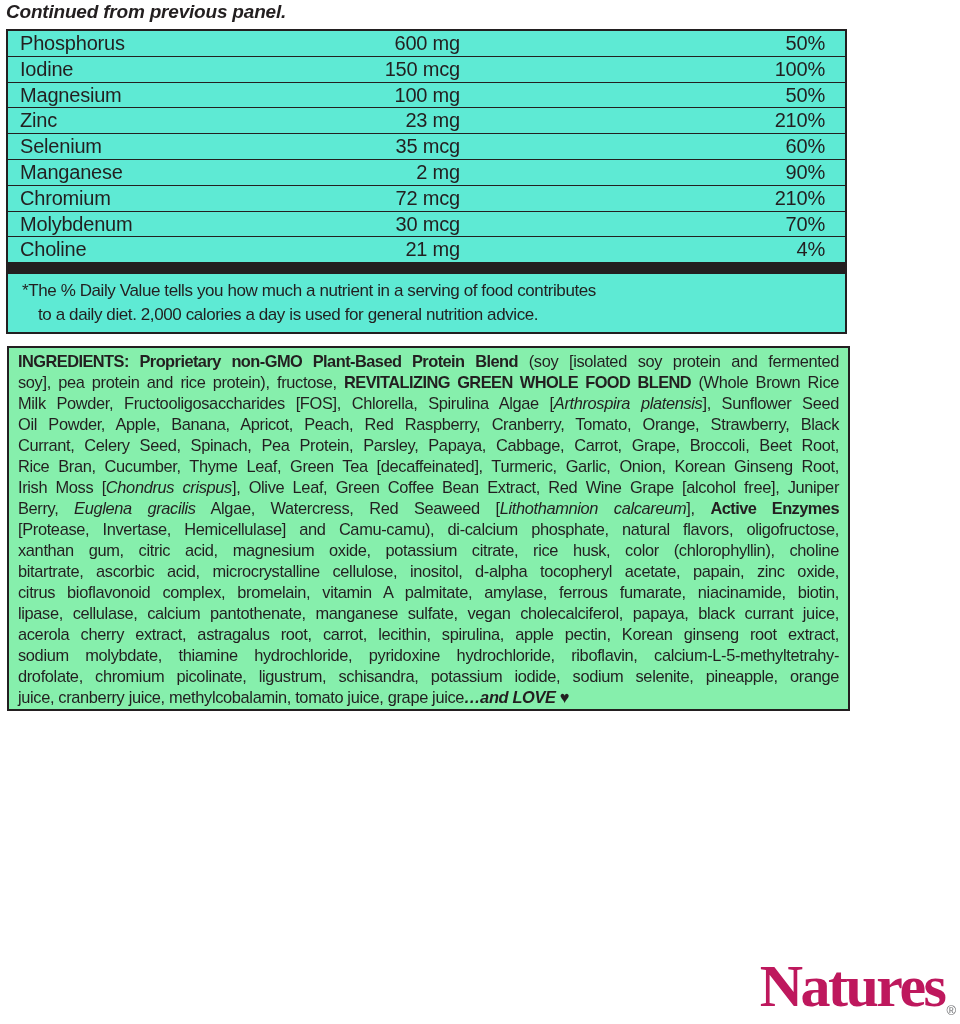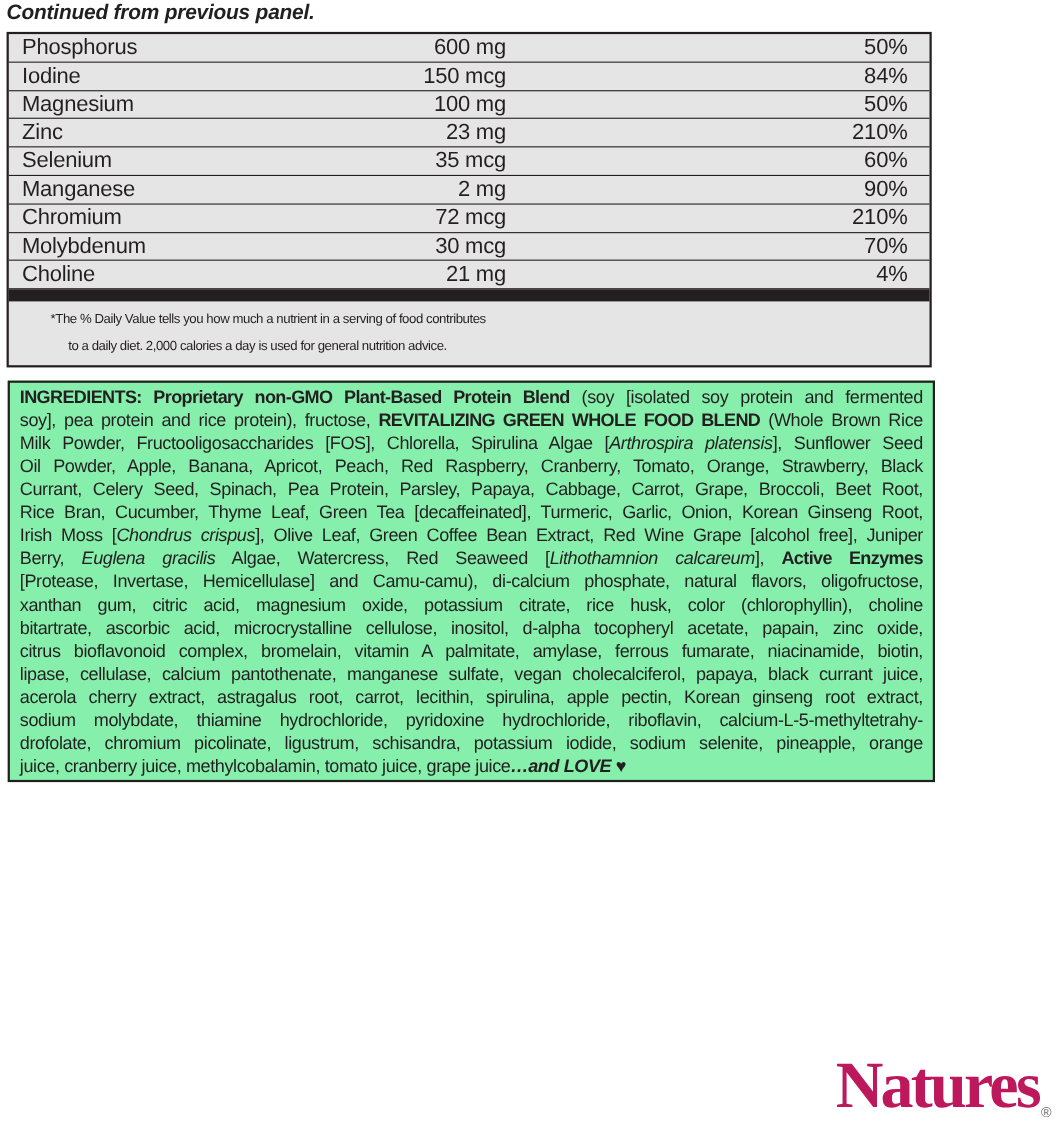--- a/index.html
+++ b/index.html
@@ -18,21 +18,21 @@
     font-size: 19px; font-weight: bold; font-style: italic;
     letter-spacing: -0.2px;
   }
 
   
   .facts-box {
     position: absolute; top: 29px; left: 6px;
     width: 841px; height: 305px;
     border: 2.5px solid #231f20;
     box-sizing: border-box;
-    background: #e5e5e5;
+    background: #5eead4;
   }
   .nutrient-rows { width: 100%; }
   .nutrient-row {
     position: relative;
     height: 24.8px;
     border-bottom: 1.8px solid #231f20;
   }
   .nutrient-row .n-name {
     position: absolute; left: 12px; top: 0;
     font-size: 20px; line-height: 25px; letter-spacing: -0.2px;
@@ -46,23 +46,22 @@
     position: absolute; right: 20px; top: 0;
     font-size: 20px; line-height: 25px; letter-spacing: -0.2px;
   }
   .thick-bar {
     height: 11px; background: #231f20; width: 100%;
     margin-top: 0px;
   }
   .footnote {
     padding: 5px 10px 0 30px;
     text-indent: -16px;
-    font-size: 12px; line-height: 23.5px;
+    font-size: 17px; line-height: 23.5px;
     letter-spacing: -0.4px;
-    margin-left: 24px;
   }
 
   
   .ingredients-box {
     position: absolute; top: 346px; left: 7px;
     width: 843px; height: 365px;
     border: 2.3px solid #231f20;
     box-sizing: border-box;
     padding: 3px 9px 0 9px;
     background: #86efac;
@@ -115,21 +114,21 @@
 <div class="facts-box">
   <div class="nutrient-rows">
       <div class="nutrient-row">
         <span class="n-name">Phosphorus</span>
         <span class="n-amount">600 mg</span>
         <span class="n-dv">50%</span>
       </div>
       <div class="nutrient-row">
         <span class="n-name">Iodine</span>
         <span class="n-amount">150 mcg</span>
-        <span class="n-dv">84%</span>
+        <span class="n-dv">100%</span>
       </div>
       <div class="nutrient-row">
         <span class="n-name">Magnesium</span>
         <span class="n-amount">100 mg</span>
         <span class="n-dv">50%</span>
       </div>
       <div class="nutrient-row">
         <span class="n-name">Zinc</span>
         <span class="n-amount">23 mg</span>
         <span class="n-dv">210%</span>

